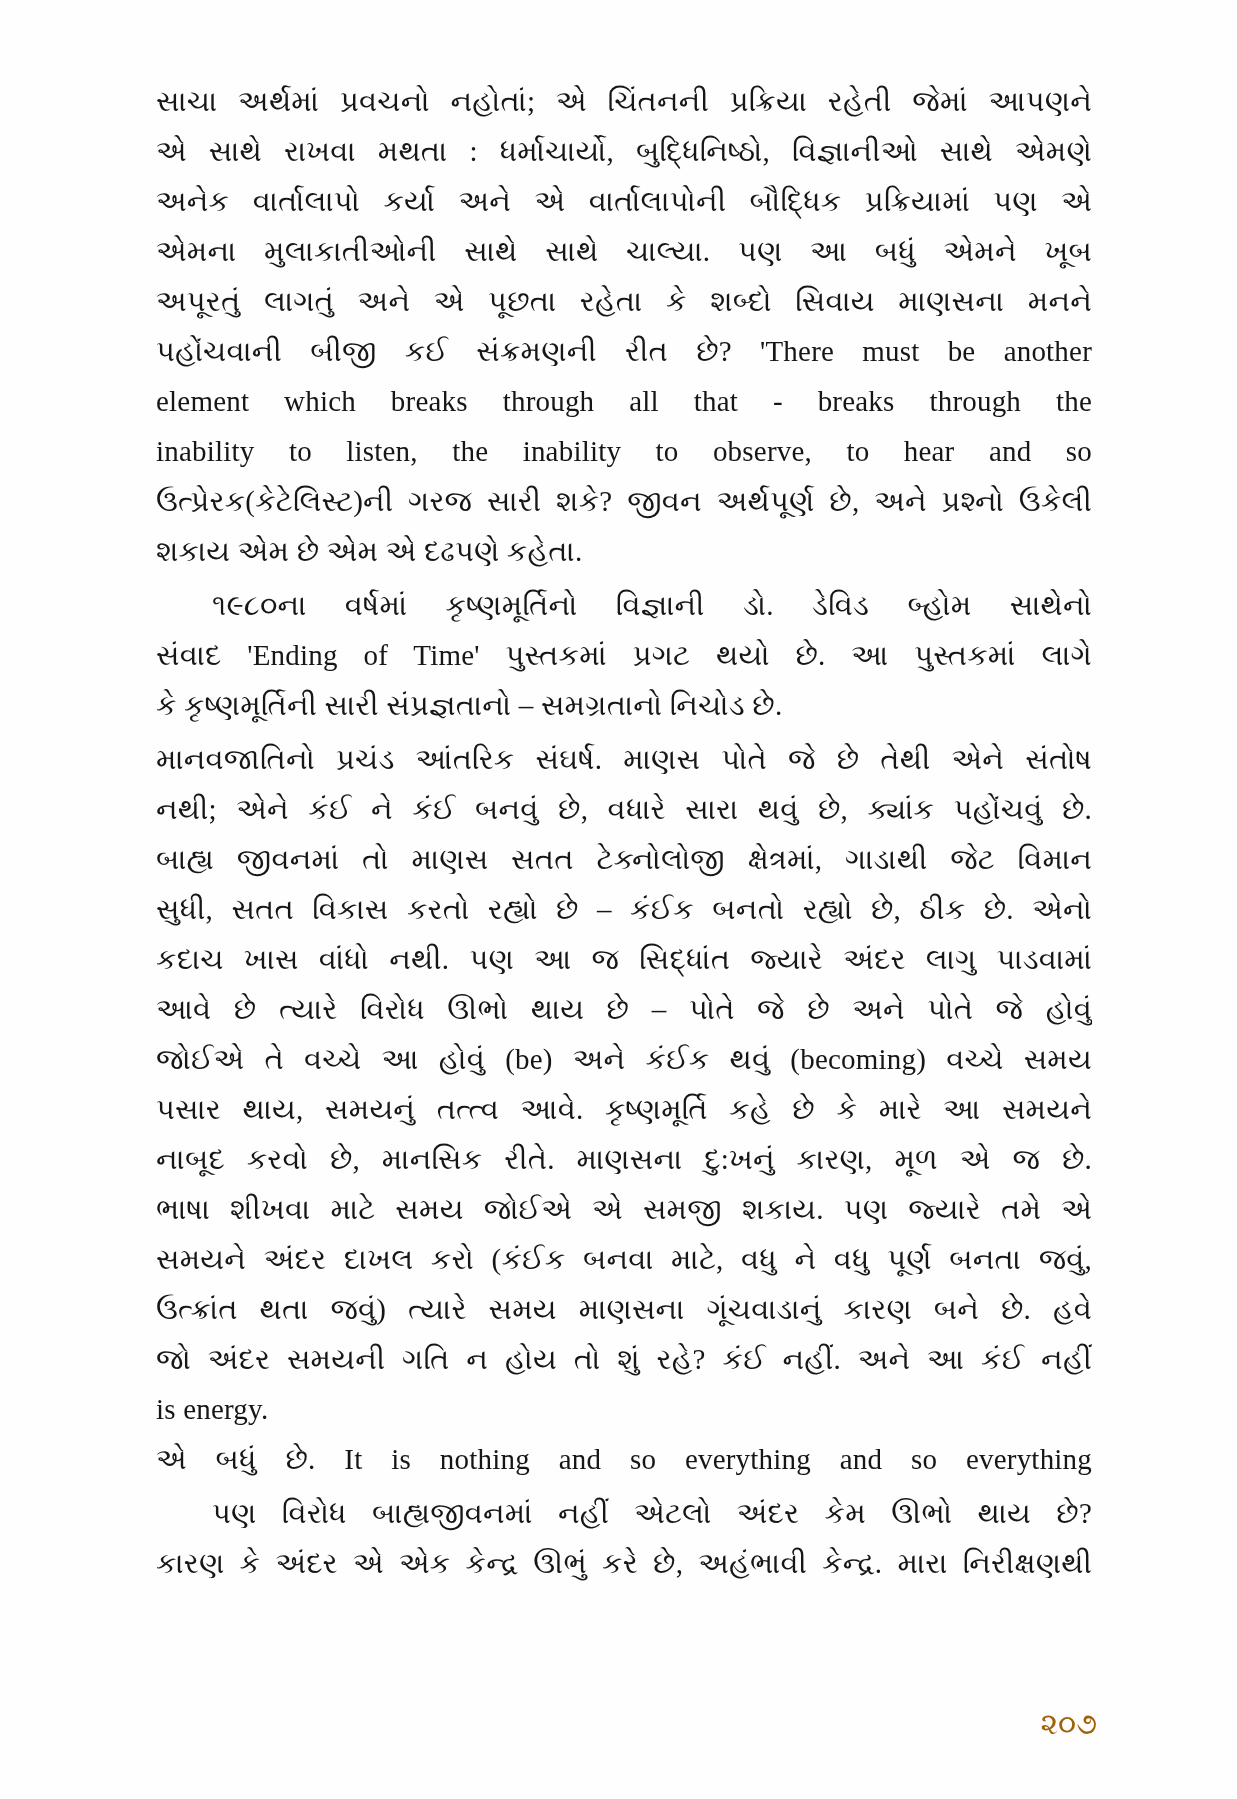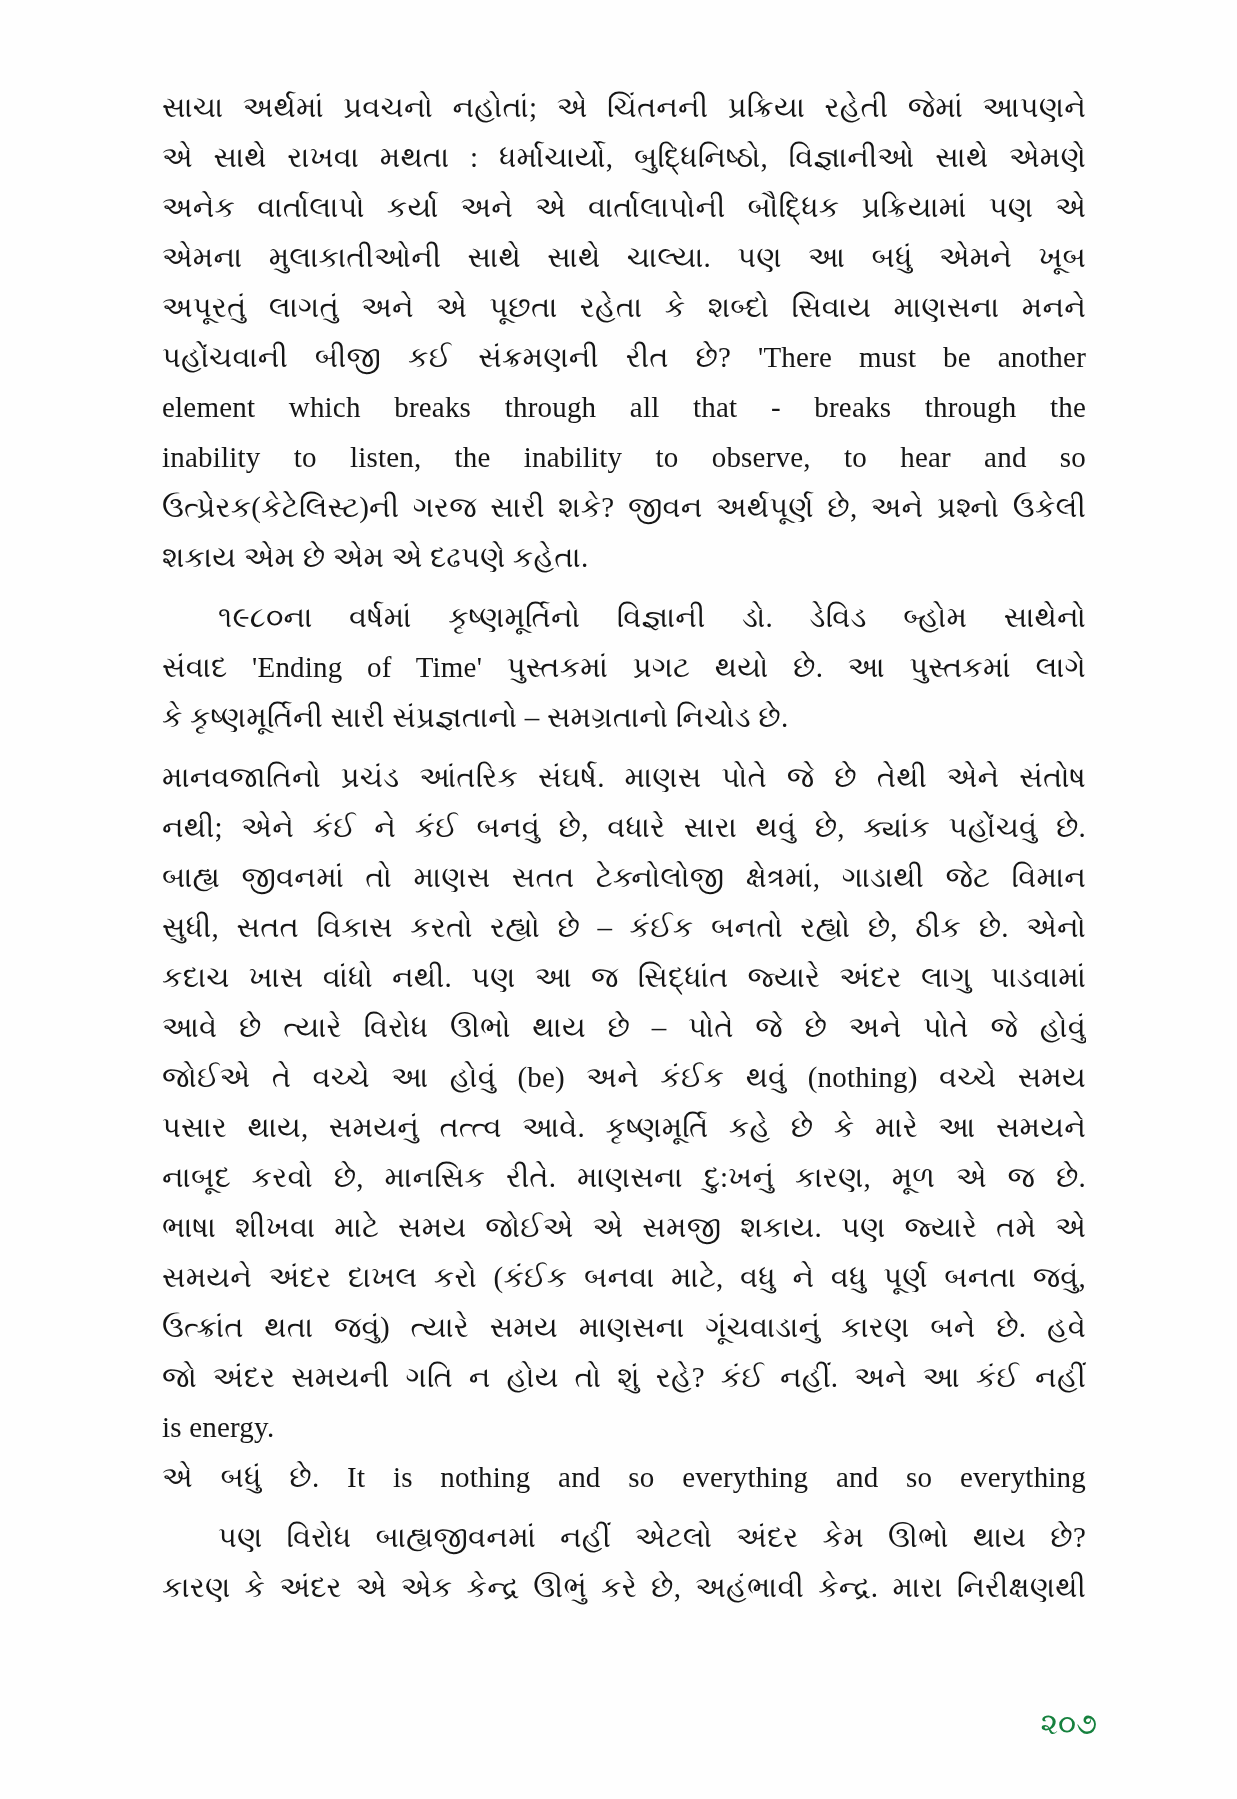--- a/index.html
+++ b/index.html
@@ -11,40 +11,40 @@
     color: #161616;
     font-family: "Liberation Serif", "DejaVu Serif", serif;
     overflow: hidden;
   }
   .text-block {
     position: absolute;
     left: 152px;
     top: 72px;
     width: 944px;
   }
-  .paragraph { margin: 10px; padding: 0; font-family: Liberation Serif, serif; }
+  .paragraph { margin: 4px; padding: 0; font-family: Liberation Serif, serif; }
   .line {
     height: 50px;
     line-height: 50px;
     font-size: 29px;
     letter-spacing: 0.2px;
     text-align: justify;
     text-align-last: justify;
     overflow: hidden;
     white-space: normal;
   }
   .line.indent { padding-left: 56px; }
   .line.endline { text-align-last: left; }
   .page-number {
     position: absolute;
     right: 140px;
     top: 1706px;
     font-size: 30px;
     line-height: 36px;
-    color: #15803d;
+    color: #a16207;
   }
 </style>
 </head>
 <body>
 
 <div class="page">
   <div class="text-block">
       <div class="paragraph">
         <div class="line">સાચા અર્થમાં પ્રવચનો નહોતાં; એ ચિંતનની પ્રક્રિયા રહેતી જેમાં આપણને</div>
         <div class="line">એ સાથે રાખવા મથતા : ધર્માચાર્યો, બુદ્ધિનિષ્ઠો, વિજ્ઞાનીઓ સાથે એમણે</div>
@@ -62,21 +62,21 @@
         <div class="line">સંવાદ 'Ending of Time' પુસ્તકમાં પ્રગટ થયો છે. આ પુસ્તકમાં લાગે</div>
         <div class="line endline">કે કૃષ્ણમૂર્તિની સારી સંપ્રજ્ઞતાનો – સમગ્રતાનો નિચોડ છે.</div>
       </div>
       <div class="paragraph">
         <div class="line">માનવજાતિનો પ્રચંડ આંતરિક સંઘર્ષ. માણસ પોતે જે છે તેથી એને સંતોષ</div>
         <div class="line">નથી; એને કંઈ ને કંઈ બનવું છે, વધારે સારા થવું છે, ક્યાંક પહોંચવું છે.</div>
         <div class="line">બાહ્ય જીવનમાં તો માણસ સતત ટેક્નોલોજી ક્ષેત્રમાં, ગાડાથી જેટ વિમાન</div>
         <div class="line">સુધી, સતત વિકાસ કરતો રહ્યો છે – કંઈક બનતો રહ્યો છે, ઠીક છે. એનો</div>
         <div class="line">કદાચ ખાસ વાંધો નથી. પણ આ જ સિદ્ધાંત જ્યારે અંદર લાગુ પાડવામાં</div>
         <div class="line">આવે છે ત્યારે વિરોધ ઊભો થાય છે – પોતે જે છે અને પોતે જે હોવું</div>
-        <div class="line">જોઈએ તે વચ્ચે આ હોવું (be) અને કંઈક થવું (nothing) વચ્ચે સમય</div>
+        <div class="line">જોઈએ તે વચ્ચે આ હોવું (be) અને કંઈક થવું (becoming) વચ્ચે સમય</div>
         <div class="line">પસાર થાય, સમયનું તત્ત્વ આવે. કૃષ્ણમૂર્તિ કહે છે કે મારે આ સમયને</div>
         <div class="line">નાબૂદ કરવો છે, માનસિક રીતે. માણસના દુ:ખનું કારણ, મૂળ એ જ છે.</div>
         <div class="line">ભાષા શીખવા માટે સમય જોઈએ એ સમજી શકાય. પણ જ્યારે તમે એ</div>
         <div class="line">સમયને અંદર દાખલ કરો (કંઈક બનવા માટે, વધુ ને વધુ પૂર્ણ બનતા જવું,</div>
         <div class="line">ઉત્ક્રાંત થતા જવું) ત્યારે સમય માણસના ગૂંચવાડાનું કારણ બને છે. હવે</div>
         <div class="line">જો અંદર સમયની ગતિ ન હોય તો શું રહે? કંઈ નહીં. અને આ કંઈ નહીં</div>
         <div class="line endline">is energy.</div>
         <div class="line">એ બધું છે. It is nothing and so everything and so everything</div>
       </div>
       <div class="paragraph">

